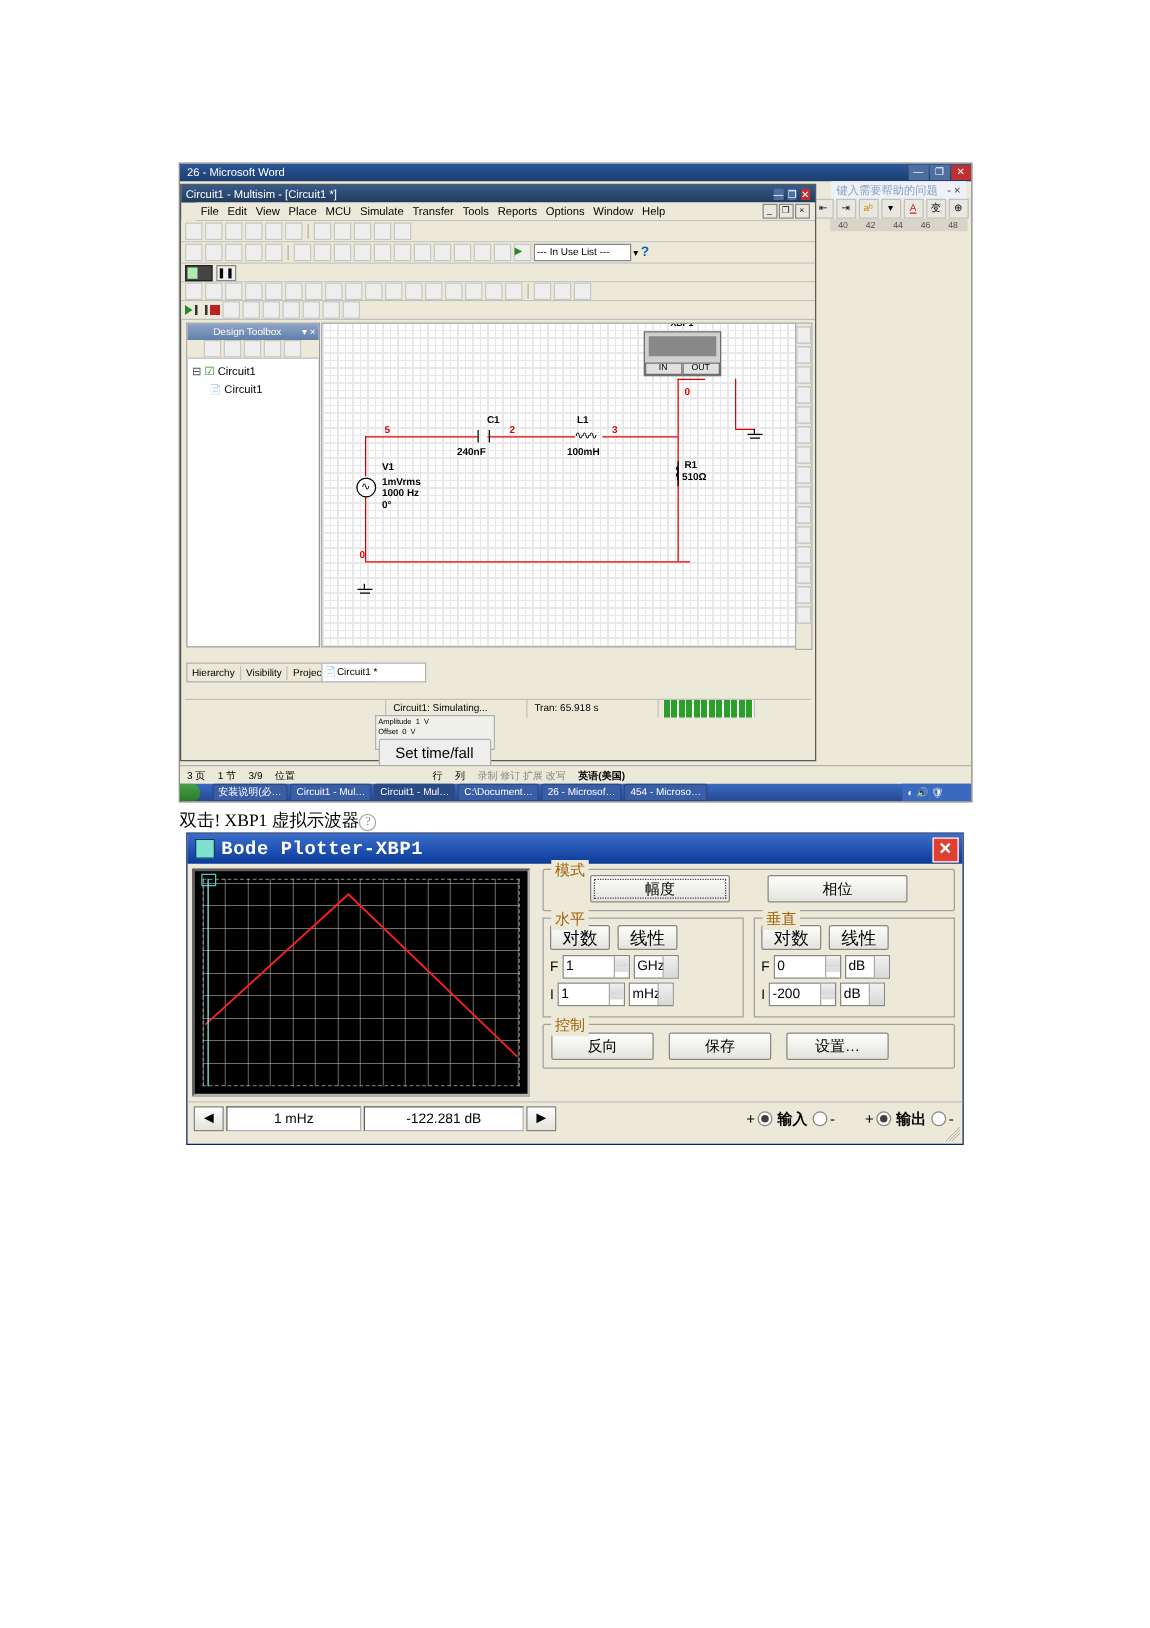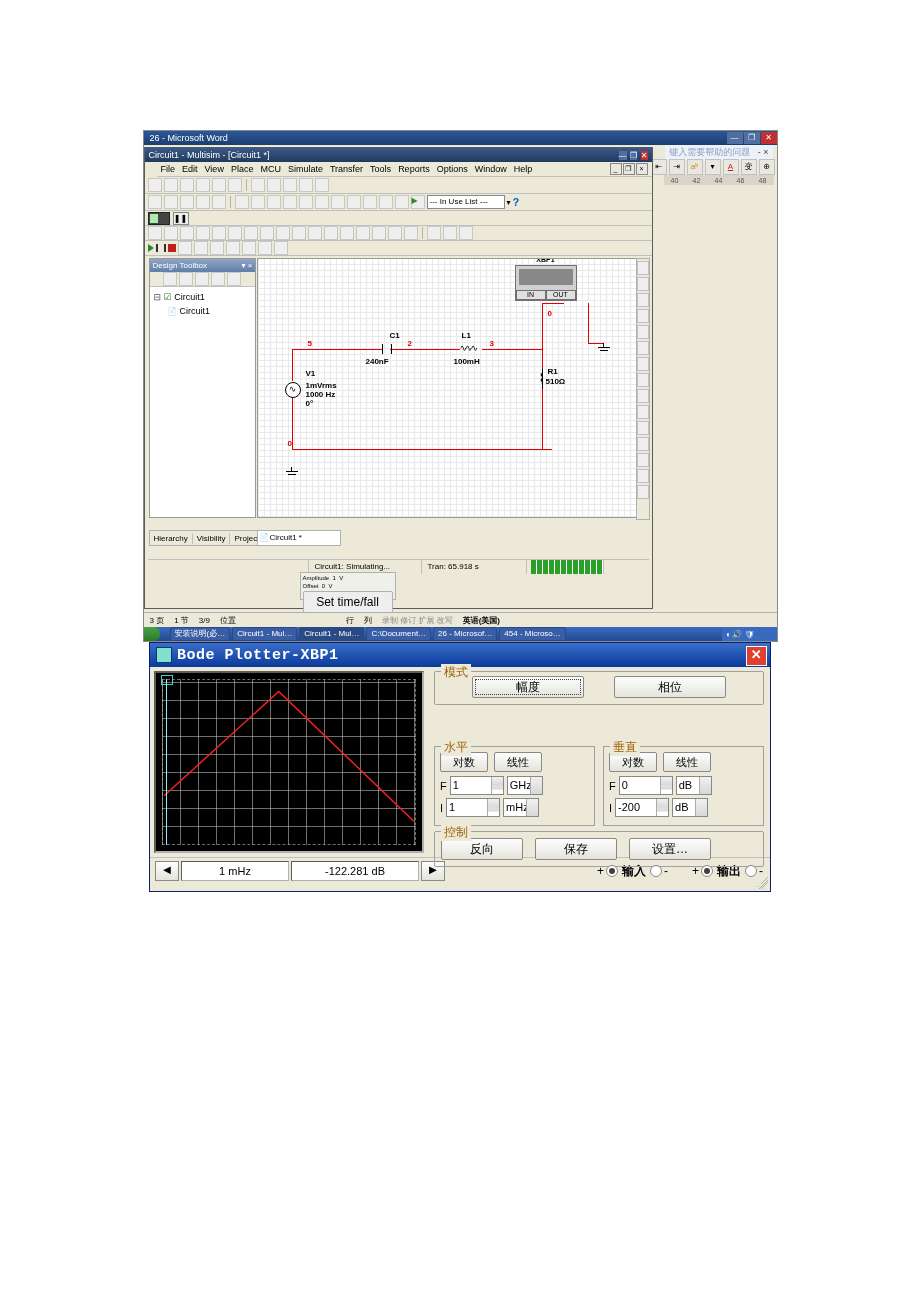--- a/index.html
+++ b/index.html
@@ -236,21 +236,21 @@
     width: 105px;
     height: 258px;
     background: #fff;
     border: 1px solid #9a9a9a;
   }
   .toolbox-title {
     height: 13px;
     background: linear-gradient(#8fa4c8, #6080a8);
     color: #fff;
     font-size: 8px;
-    padding-left: 3px;
+    padding-left: 21px;
     line-height: 13px;
     display: flex;
     justify-content: space-between;
   }
   .toolbox-tb {
     height: 14px;
     background: #ece9d8;
     border-bottom: 1px solid #c0c0c0;
     display: flex;
     align-items: center;
@@ -674,31 +674,30 @@
     text-align: center;
     line-height: 20px;
     font-size: 12px;
     border-radius: 2px;
     cursor: default;
   }
   .btn.focus {
     outline: 1px dotted #404040;
     outline-offset: -4px;
   }
-  .btn.small { min-width: 46px; height: 18px; line-height: 18px; font-size: 11px; }
+  .btn.small { min-width: 46px; height: 18px; line-height: 18px; font-size: 14px; }
   .row2 {
     display: flex;
     gap: 8px;
   }
   .subfs {
     flex: 1;
     border: 1px solid #a0a0a0;
     padding: 5px 5px 5px 5px;
     position: relative;
-    margin-top: 36px;
   }
   .numrow {
     display: flex;
     align-items: center;
     gap: 3px;
     margin-bottom: 3px;
     font-size: 11px;
   }
   .spin {
     width: 48px; height: 17px;
@@ -1086,20 +1085,23 @@
       <span class="taskbtn">454 - Microso…</span>
       <span class="tray">
         <span>◐</span>
         <span>🔊</span>
         <span>🛡</span>
         <span class="clk">9:58</span>
       </span>
     </div>
   </div>
 
+  <div class="caption1">
+    <span>双击</span><span>! XBP1 </span><span>虚拟示波器</span><span class="q">?</span>
+  </div>
 
 
   <div class="bode" style="position:relative">
     <div class="bode-title">
       <span class="micon"></span>
       <span>Bode Plotter-XBP1</span>
       <span class="bode-close">✕</span>
     </div>
     <div class="bode-body">
       <div class="bode-plot">

